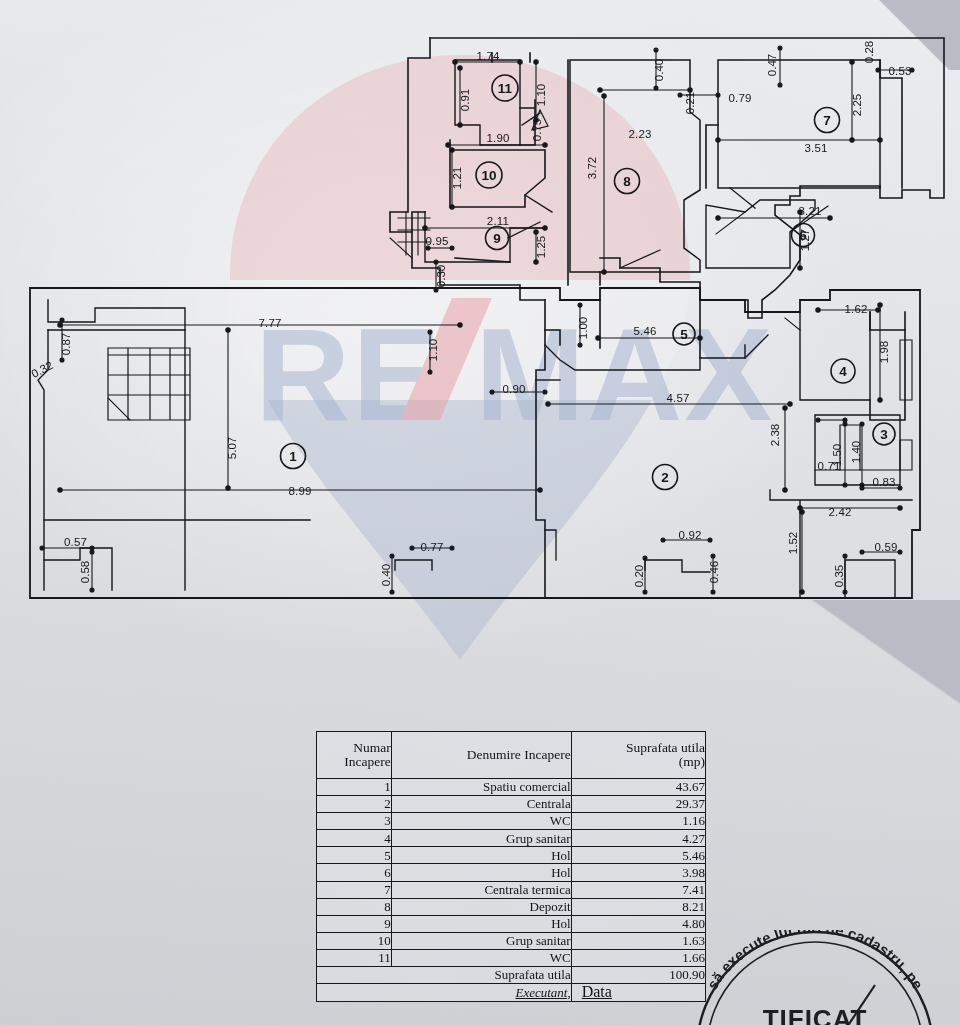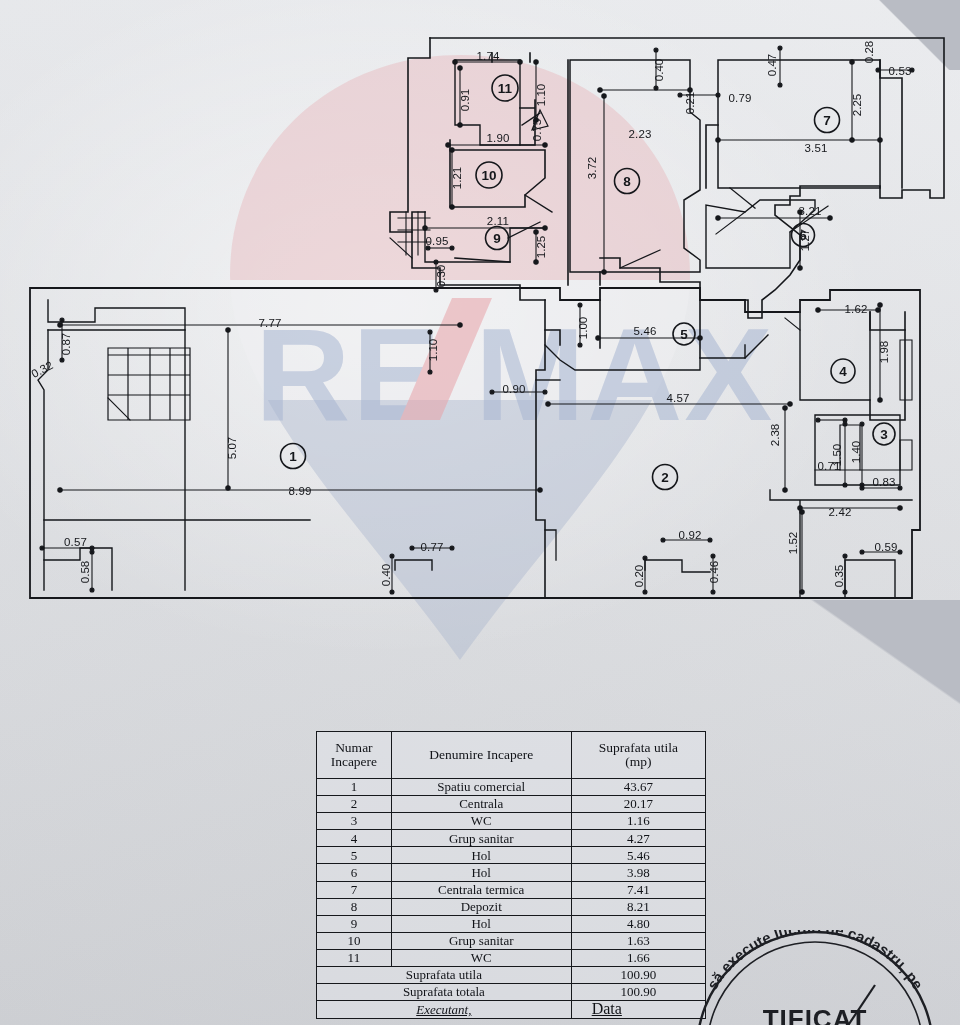--- a/index.html
+++ b/index.html
@@ -49,34 +49,34 @@
     position:absolute;left:316px;top:731px;width:390px;
   }
   table.roomtbl{
     border-collapse:collapse;width:390px;
     background:rgba(225,228,233,.55);
   }
   table.roomtbl td,table.roomtbl th{
     border:1.4px solid #16181c;
     font-family:"Liberation Serif",serif;
     color:#111318;
-    text-align:center;
+    text-align:right;
     padding:0;
     line-height:1.05;
   }
   table.roomtbl th{
     font-size:13.5px;font-weight:normal;height:46px;
   }
   table.roomtbl td{font-size:13px;height:16.1px;}
   .c-num{width:74px;}
   .c-name{width:180px;}
   .c-area{width:134px;}
   .span-label{text-align:center;font-size:13.5px;}
   .foot td{height:25px;font-size:16px;font-style:italic;text-align:left;padding-left:8px;text-decoration:underline;}
-  .foot td.data{font-style:normal;text-align:left;padding-left:20px;font-size:16px;}
+  .foot td.data{font-style:normal;text-align:left;padding-left:10px;font-size:16px;}
 
   
   #stamp{position:absolute;left:690px;top:930px;width:270px;height:95px;pointer-events:none;}
   #stamp text{font-family:"Liberation Sans",sans-serif;fill:#1d1f24;font-weight:bold;}
 </style>
 </head>
 <body>
 
 <div id="sheet"></div>
 <div id="paper-shade"></div>
@@ -446,21 +446,21 @@
     </thead>
     <tbody id="tbody">
         <tr>
           <td class="c-num">1</td>
           <td class="c-name">Spatiu comercial</td>
           <td class="c-area">43.67</td>
         </tr>
         <tr>
           <td class="c-num">2</td>
           <td class="c-name">Centrala</td>
-          <td class="c-area">20.17</td>
+          <td class="c-area">29.37</td>
         </tr>
         <tr>
           <td class="c-num">3</td>
           <td class="c-name">WC</td>
           <td class="c-area">1.16</td>
         </tr>
         <tr>
           <td class="c-num">4</td>
           <td class="c-name">Grup sanitar</td>
           <td class="c-area">4.27</td>
@@ -495,24 +495,20 @@
           <td class="c-name">Grup sanitar</td>
           <td class="c-area">1.63</td>
         </tr>
         <tr>
           <td class="c-num">11</td>
           <td class="c-name">WC</td>
           <td class="c-area">1.66</td>
         </tr>
         <tr>
           <td colspan="2" class="span-label">Suprafata utila</td>
-          <td class="c-area">100.90</td>
-        </tr>
-        <tr>
-          <td colspan="2" class="span-label">Suprafata totala</td>
           <td class="c-area">100.90</td>
         </tr>
         <tr class="foot">
           <td colspan="2">Executant,</td>
           <td class="data">Data</td>
         </tr>
       </tbody>
   </table>
 </div>
 

